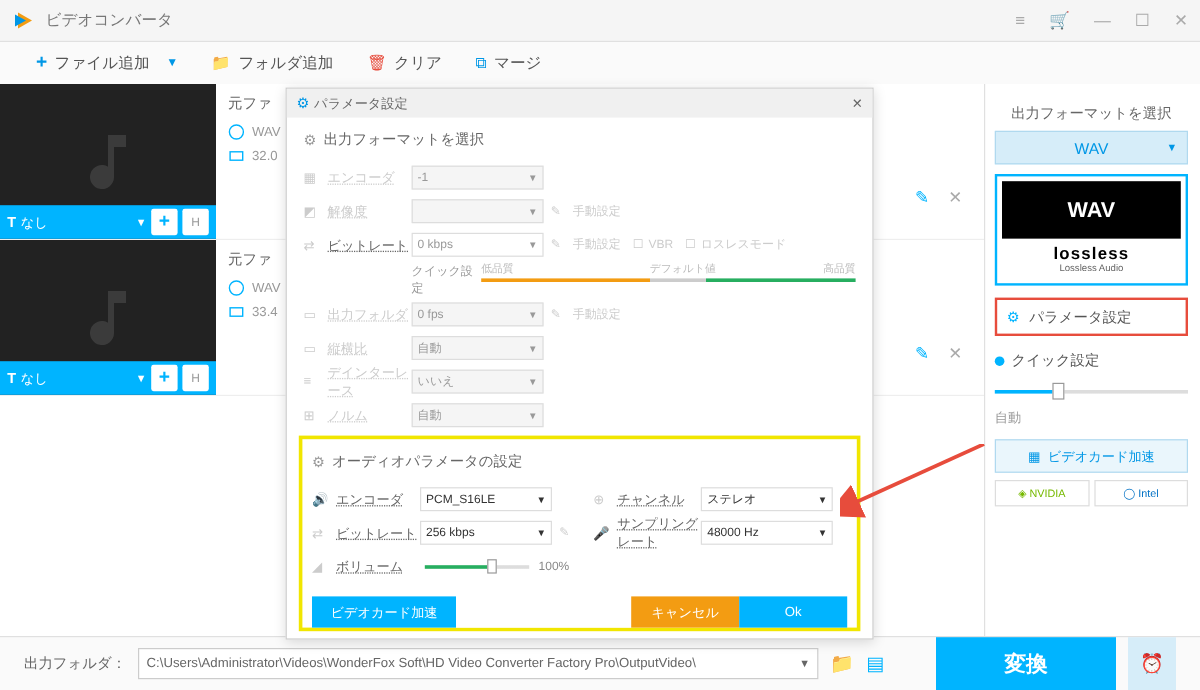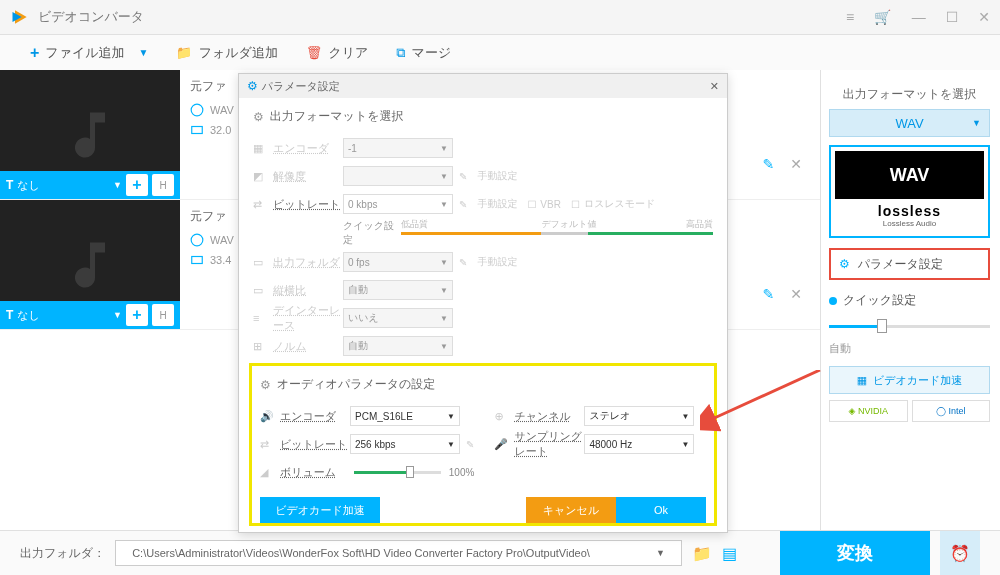--- a/index.html
+++ b/index.html
@@ -53,21 +53,21 @@
 .slider-q .track { height: 3px; background: linear-gradient(to right, #00b4ff 30%, #ddd 30%); position: absolute; top: 8px; left: 0; right: 0; }
 .slider-q .handle { width: 10px; height: 14px; background: #fff; border: 1px solid #999; position: absolute; left: 30%; top: 2px; }
 .auto-lbl { font-size: 11px; color: #999; margin-bottom: 10px; }
 .gpu-btn { border: 1px solid #b0d9ef; background: #eaf6fc; height: 28px; display: flex; align-items: center; justify-content: center; gap: 6px; font-size: 11px; color: #0097e6; margin-bottom: 6px; cursor: pointer; }
 .gpu-row { display: flex; gap: 4px; }
 .gpu-row .gpu { flex: 1; border: 1px solid #ddd; height: 22px; display: flex; align-items: center; justify-content: center; font-size: 9px; color: #76b900; }
 .gpu-row .intel { color: #0071c5; }
 
 .bottom { height: 45px; display: flex; align-items: center; padding: 0 20px; gap: 10px; border-top: 1px solid #e0e0e0; background: #fafafa; }
 .bottom .of-lbl { font-size: 12px; color: #666; }
-.bottom .path { flex: 1; height: 26px; border: 1px solid #ccc; font-size: 11px; padding: 0 16px; display: flex; align-items: center; color: #666; background: #fff; }
+.bottom .path { flex: 1; height: 26px; border: 1px solid #ccc; font-size: 11px; padding: 0 6px; display: flex; align-items: center; color: #666; background: #fff; }
 .bottom .path .arr2 { margin-left: auto; font-size: 9px; }
 .bottom .ico { color: #00b4ff; font-size: 16px; cursor: pointer; }
 .convert-btn { width: 150px; height: 45px; background: #00b4ff; color: #fff; display: flex; align-items: center; justify-content: center; font-size: 18px; font-weight: bold; cursor: pointer; margin-left: 33px; }
 .alarm { width: 40px; height: 45px; background: #d6edf9; display: flex; align-items: center; justify-content: center; color: #00b4ff; }
 
 
 .dialog { position: absolute; left: 238px; top: 73px; width: 490px; background: #fff; border: 1px solid #ccc; box-shadow: 0 2px 10px rgba(0,0,0,0.15); z-index: 100; }
 .dlg-title { height: 24px; background: #f0f0f0; display: flex; align-items: center; padding: 0 8px; font-size: 11px; color: #666; }
 .dlg-title .dt-icon { color: #0097e6; font-size: 12px; margin-right: 4px; }
 .dlg-title .close { margin-left: auto; cursor: pointer; }

